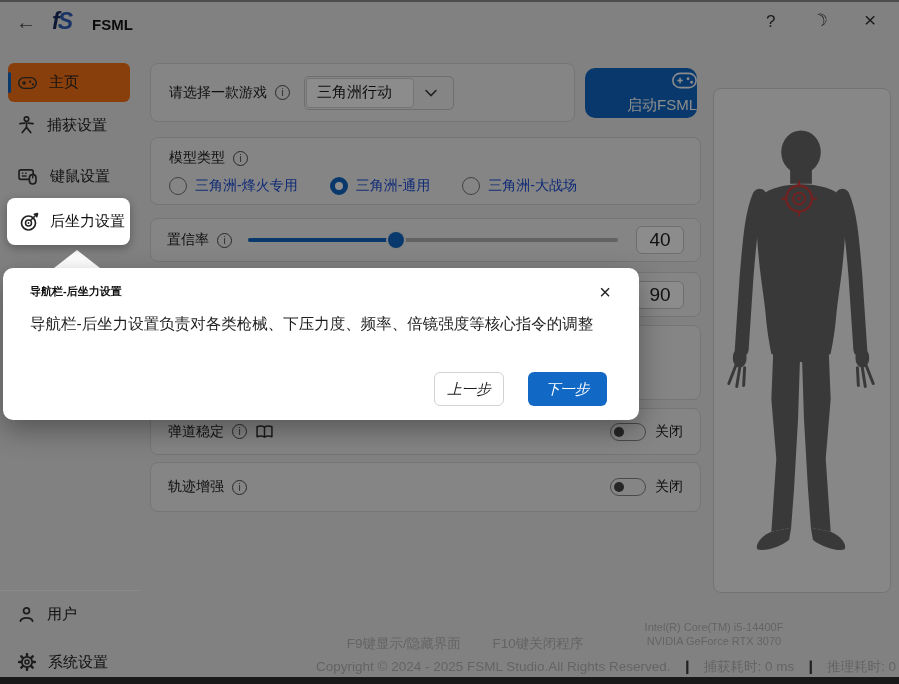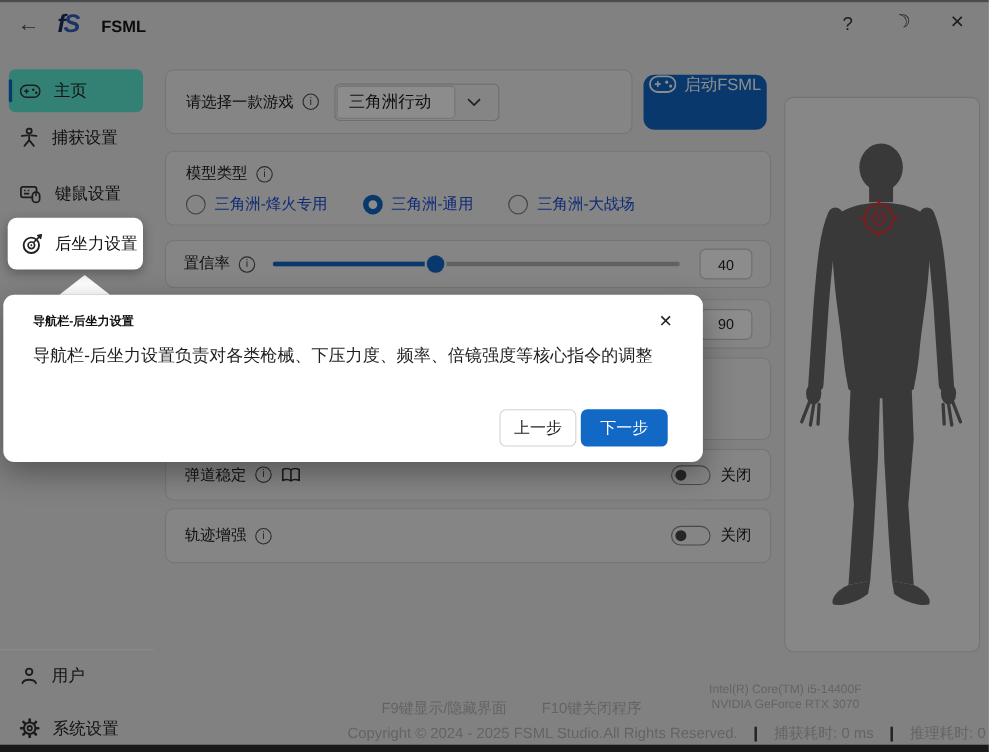--- a/index.html
+++ b/index.html
@@ -16,21 +16,21 @@
   #app-title{left:92px;top:14px;font-weight:bold;font-size:15px;color:#141414;}
   .topicon{top:10px;font-size:17px;color:#333;cursor:pointer;}
   #help-icon{left:766px;}
   #moon-icon{left:813px;transform:rotate(-18deg);top:8px;}
   #close-icon{left:864px;font-size:21px;top:6px;}
 
   
   .side-item{left:8px;width:122px;height:36px;display:flex;align-items:center;gap:12px;
              padding-left:10px;border-radius:6px;color:#222;font-size:15px;cursor:pointer;}
   .side-item svg{flex:0 0 auto;}
-  #side-home{top:63px;height:39px;background:#5eead4;align-items:center;}
+  #side-home{top:63px;height:39px;background:#f97316;align-items:center;}
   #side-home .indicator{position:absolute;left:0;top:9px;width:3px;height:21px;border-radius:2px;background:#1168c5;}
   #side-capture{top:107px;}
   #side-keys{top:158px;}
   #side-divider{left:0;top:590px;width:140px;height:1px;background:rgba(255,255,255,0.85);}
   #side-user{top:596px;}
   #side-system{top:644px;}
 
   
   #side-recoil{left:7px;top:198px;width:123px;height:47px;background:#fff;border-radius:8px;
                display:flex;align-items:center;gap:11px;padding-left:12px;font-size:15px;color:#111;
@@ -44,35 +44,35 @@
         border:1.2px solid #4d4d4d;border-radius:50%;font-size:10px;color:#4d4d4d;flex:0 0 auto;cursor:pointer;}
 
   #row-game{left:150px;top:63px;width:425px;height:59px;padding:0 18px;gap:8px;}
   #game-select{margin-left:6px;width:150px;height:34px;border:1px solid #c9c9c9;border-radius:5px;
                display:flex;align-items:center;cursor:pointer;}
   #game-select .valuebox{margin:1px 0 1px 1px;width:108px;height:30px;background:#fff;border:1px solid #d4d4d4;
                border-radius:4px;display:flex;align-items:center;padding-left:10px;font-size:15px;color:#1b1b1b;}
   #game-select .chev{margin-left:11px;}
 
   #launch-btn{left:585px;top:68px;width:112px;height:50px;background:#1168c5;border-radius:10px;
-              display:flex;align-items:flex-start;justify-content:center;gap:7px;color:#fff;font-size:15px;cursor:pointer;}
+              display:flex;align-items:flex-end;justify-content:center;gap:7px;color:#fff;font-size:15px;cursor:pointer;flex-direction:column;}
 
   #row-model{left:150px;top:137px;width:551px;height:68px;padding:11px 18px 0 18px;}
   #row-model .optrow{display:flex;align-items:center;margin-top:10px;gap:8px;}
   .radio{width:18px;height:18px;border-radius:50%;border:1px solid #787878;background:transparent;flex:0 0 auto;cursor:pointer;}
   .radio.sel{border:5px solid #1168c5;background:#fff;}
   .optlbl{font-size:14px;color:#1d4ed8;margin-right:24px;cursor:pointer;}
 
   #row-conf{left:150px;top:218px;width:551px;height:44px;padding:0 16px;}
   .slider{position:relative;flex:1;height:4px;border-radius:2px;background:#b3b3b3;margin:0 18px 0 16px;cursor:pointer;}
   .slider .fill{position:absolute;left:0;top:0;height:4px;border-radius:2px;background:#1168c5;}
   .slider .thumb{position:absolute;top:-6px;width:16px;height:16px;border-radius:50%;background:#1168c5;
                  box-shadow:0 0 0 2px #efefef;}
   .valbox{width:48px;height:28px;background:#fff;border:1px solid #c9c9c9;border-radius:6px;
-          display:flex;align-items:center;justify-content:center;font-size:13px;color:#222;flex:0 0 auto;}
+          display:flex;align-items:center;justify-content:center;font-size:19px;color:#222;flex:0 0 auto;}
 
   #row-partial{left:150px;top:272px;width:551px;height:45px;padding:0 16px;justify-content:flex-end;}
   #row-covered{left:150px;top:325px;width:551px;height:75px;}
 
   .toggle{position:relative;width:36px;height:18px;border:1px solid #858585;border-radius:10px;flex:0 0 auto;cursor:pointer;}
   .toggle .knob{position:absolute;left:3px;top:3px;width:10px;height:10px;border-radius:50%;background:#454545;}
   .togglelbl{font-size:14px;color:#1b1b1b;margin-left:9px;}
   #row-ballistic{left:150px;top:408px;width:551px;height:47px;padding:0 17px;}
   #row-traj{left:150px;top:462px;width:551px;height:50px;padding:0 17px;}
   .spacer{flex:1;}
@@ -90,21 +90,21 @@
 
   
   #dim{left:0;top:0;width:899px;height:684px;background:rgba(0,0,0,0.45);z-index:50;}
   #tour-caret{left:54px;top:250px;width:0;height:0;border-left:23px solid transparent;
               border-right:23px solid transparent;border-bottom:18px solid #fff;z-index:55;}
   #tour-popup{left:3px;top:268px;width:636px;height:152px;background:#fff;border-radius:10px;z-index:60;
               box-shadow:0 10px 28px rgba(0,0,0,0.35);padding:16px 30px 0 27px;}
   #tour-title{font-size:11px;font-weight:bold;color:#111;}
   #tour-close{position:absolute;right:28px;top:13px;font-size:20px;color:#222;cursor:pointer;}
   #tour-body{margin-top:12px;font-size:15.5px;line-height:26px;color:#1d1d1d;width:580px;}
-  #tour-btns{position:absolute;right:32px;bottom:14px;display:flex;gap:4px;}
+  #tour-btns{position:absolute;right:32px;bottom:14px;display:flex;gap:24px;font-style:italic;}
   #tour-prev{width:70px;height:34px;background:#fff;border:1px solid #d2d2d2;border-radius:6px;
              display:flex;align-items:center;justify-content:center;font-size:14.5px;color:#1b1b1b;cursor:pointer;}
   #tour-next{width:79px;height:34px;background:#1168c5;border-radius:6px;
              display:flex;align-items:center;justify-content:center;font-size:14.5px;color:#fff;cursor:pointer;}
 </style>
 </head>
 <body>
 
 <div id="app">
   <div class="abs" id="topstrip"></div>

